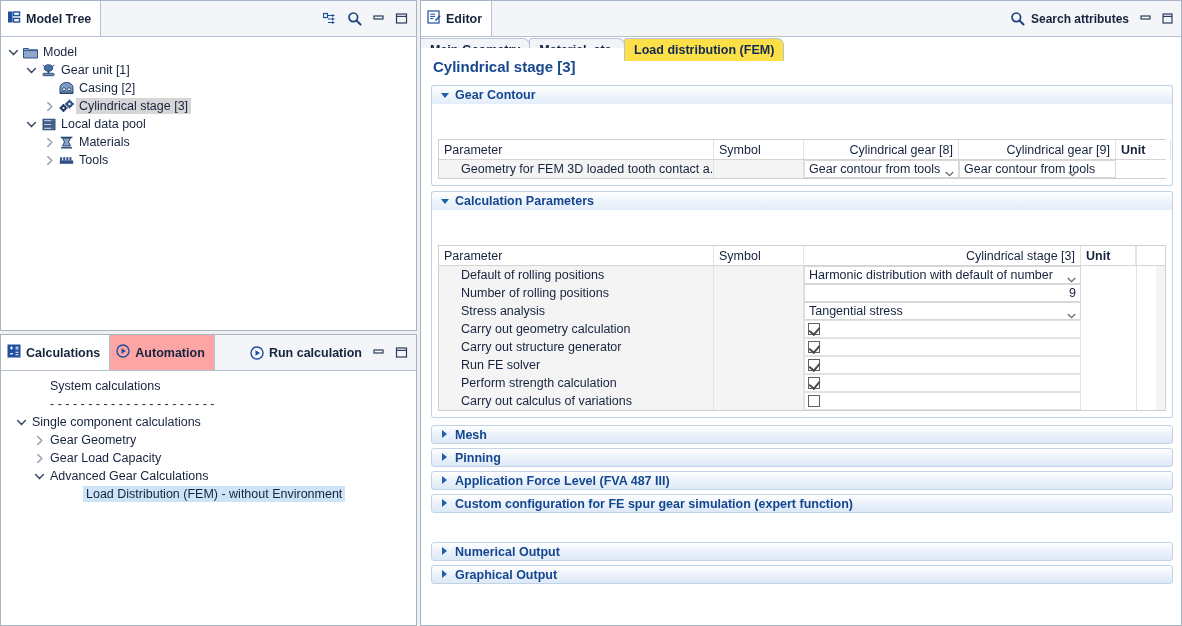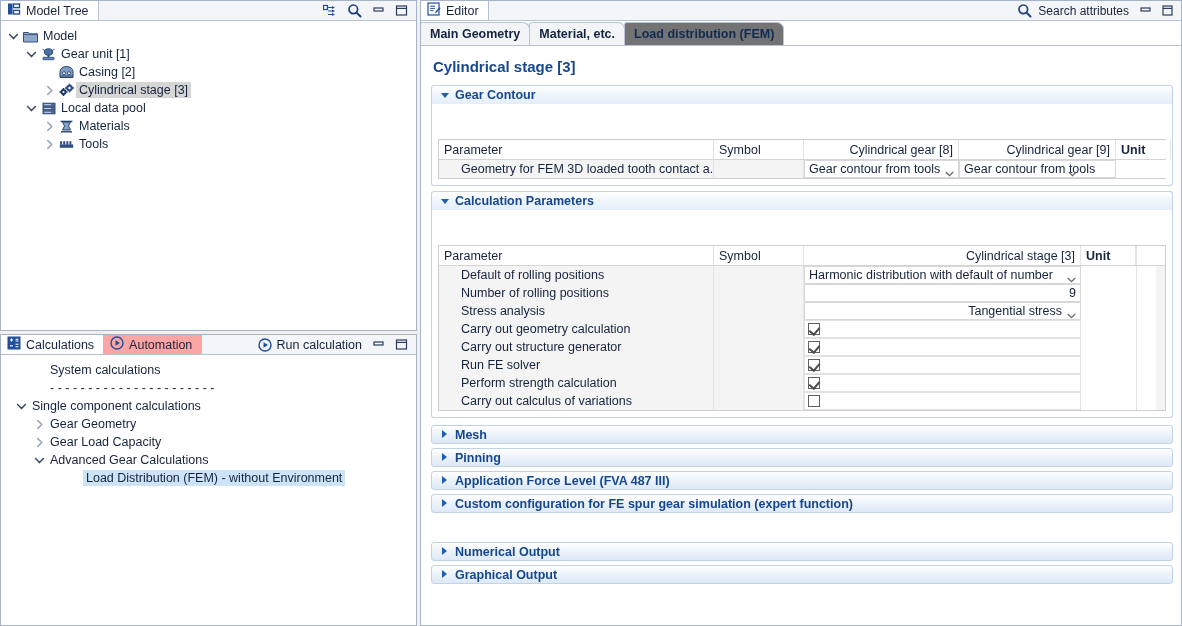--- a/index.html
+++ b/index.html
@@ -15,25 +15,26 @@
   .app { position: relative; width: 1182px; height: 626px; background:#f0f0f0; }
 
   
   .view {
     position: absolute;
     background: #ffffff;
     border: 1px solid #a7b4c6;
   }
   .view-titlebar {
     position: relative;
-    height: 20px;
+    height: 36px;
     background: #f3f5f8;
     border-bottom: 1px solid #b6c2d2;
     display: flex;
     align-items: stretch;
+    font-weight: bold;
   }
   .view-tab {
     display: flex; align-items: center; gap: 5px;
     padding: 0 9px 0 6px;
     background: #ffffff;
     border-right: 1px solid #b6c2d2;
     font-size: 12.5px;
     color: #17243e;
     white-space: nowrap;
   }
@@ -83,21 +84,21 @@
     color: #14233f;
     background: #f2f4f7;
     border: 1px solid #b9c4d4;
     border-bottom: none;
     border-top-left-radius: 3px;
     border-top-right-radius: 7px;
     margin-right: -1px;
     white-space: nowrap;
   }
   .etab.active {
-    background: #737373;
+    background: #fde047;
     color: #102a52;
     z-index: 3;
   }
   .etab.first { border-top-left-radius: 0; border-left: none; }
 
   .editor-body {
     position: absolute;
     left: 0; right: 0; top: 47px; bottom: 0;
     background: #ffffff;
     overflow: hidden;
@@ -598,21 +599,21 @@
                 <div class="gcell c-symbol"></div>
                 <div class="fld numeric" style="width: 277px; flex: 0 0 277px;">
                   <span>9</span>
                 </div>
                 <div class="gcell c-unit"></div>
                 <div class="gcell c-tail"></div>
               </div>
               <div class="grow">
                 <div class="gcell c-param c-param-lbl">Stress analysis</div>
                 <div class="gcell c-symbol"></div>
-                <div class="fld combo" style="width: 277px; flex: 0 0 277px; justify-content: flex-end;">
+                <div class="fld combo" style="width: 277px; flex: 0 0 277px;">
                   <span>Tangential stress</span>
                   <span class="chev"><svg width="9" height="6" viewBox="0 0 9 6">
                       <path d="M0.8 1 L4.5 4.6 L8.2 1" fill="none" stroke="#6b6b6b" stroke-width="1.3"></path>
                     </svg></span>
                 </div>
                 <div class="gcell c-unit"></div>
                 <div class="gcell c-tail"></div>
               </div>
               <div class="grow">
                 <div class="gcell c-param c-param-lbl">Carry out geometry calculation</div>

